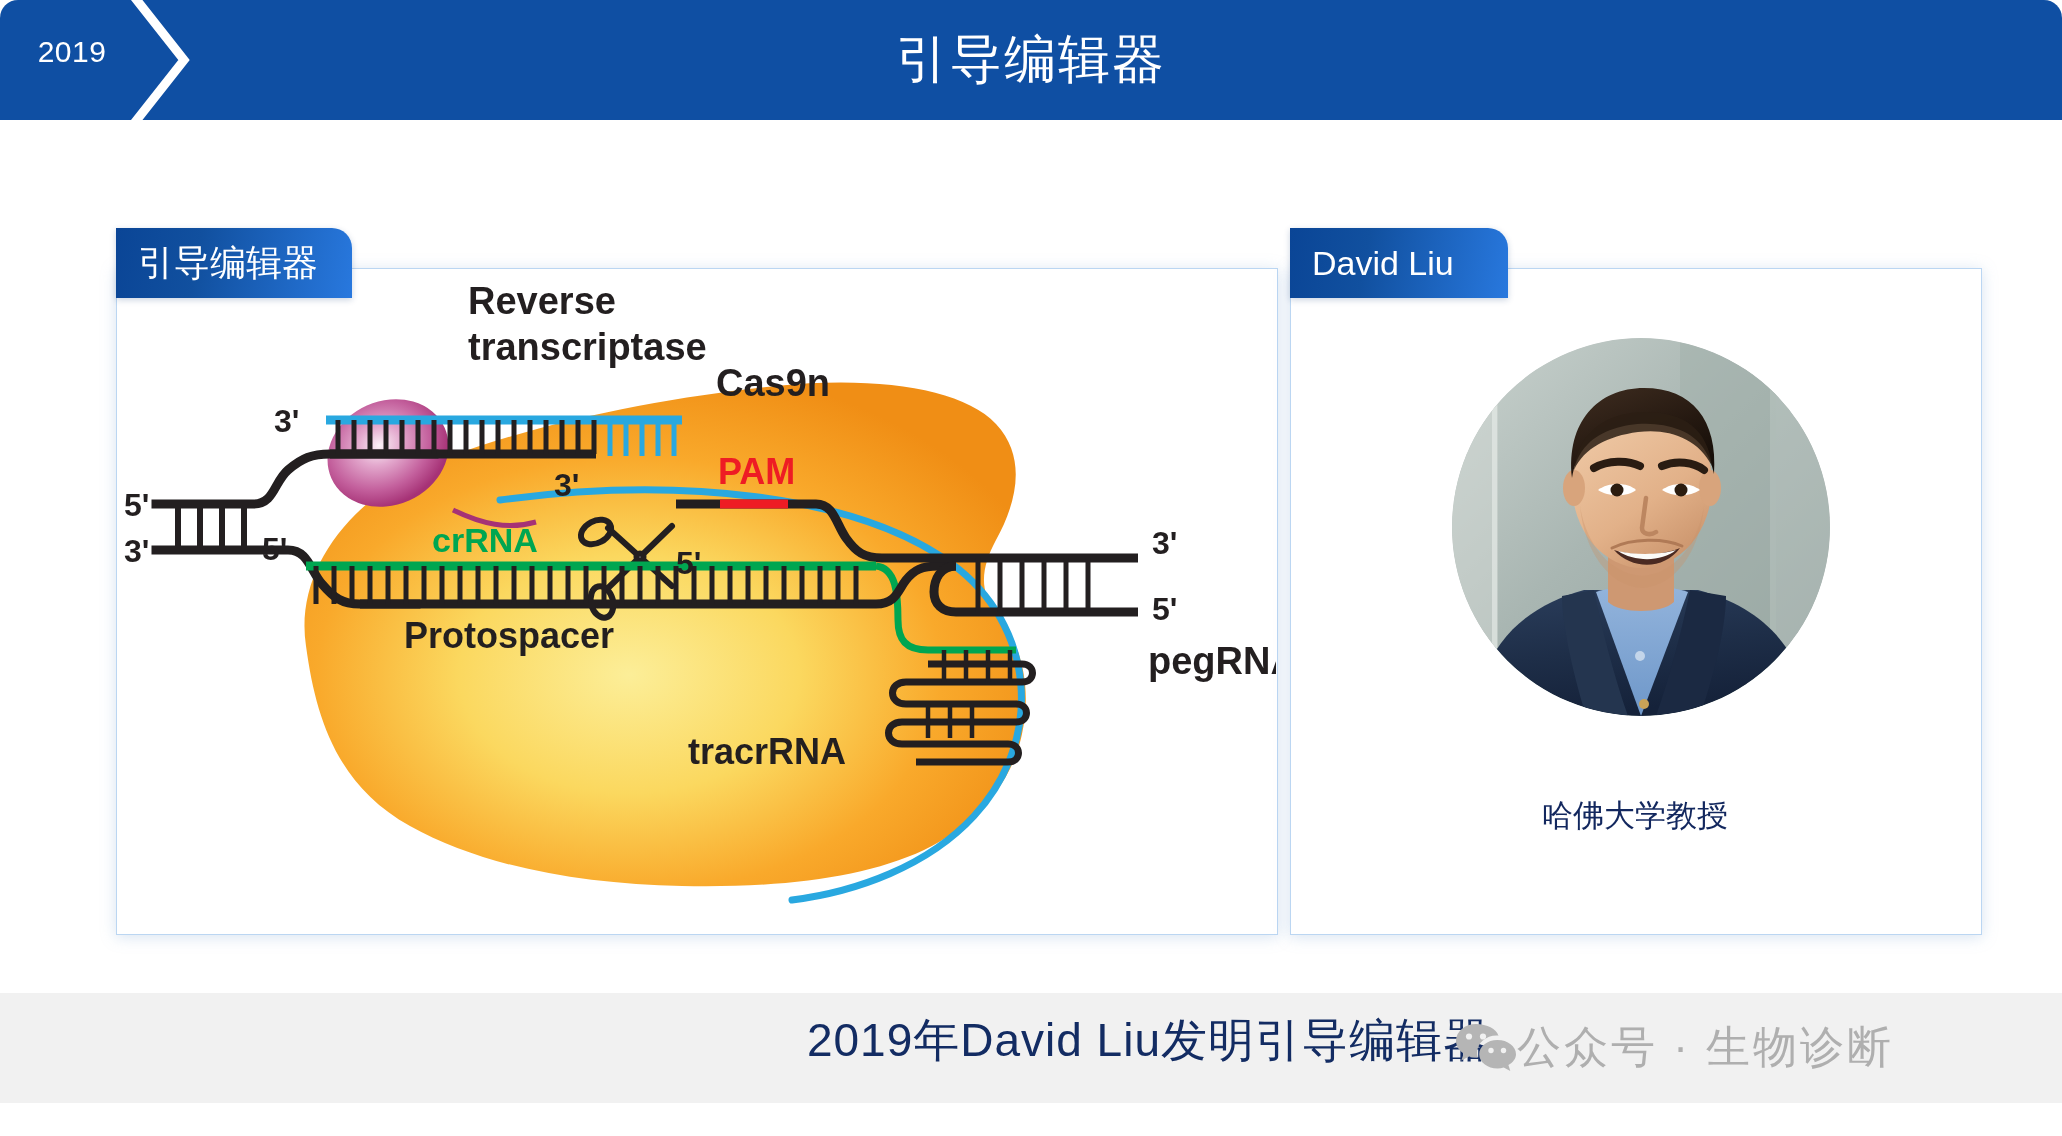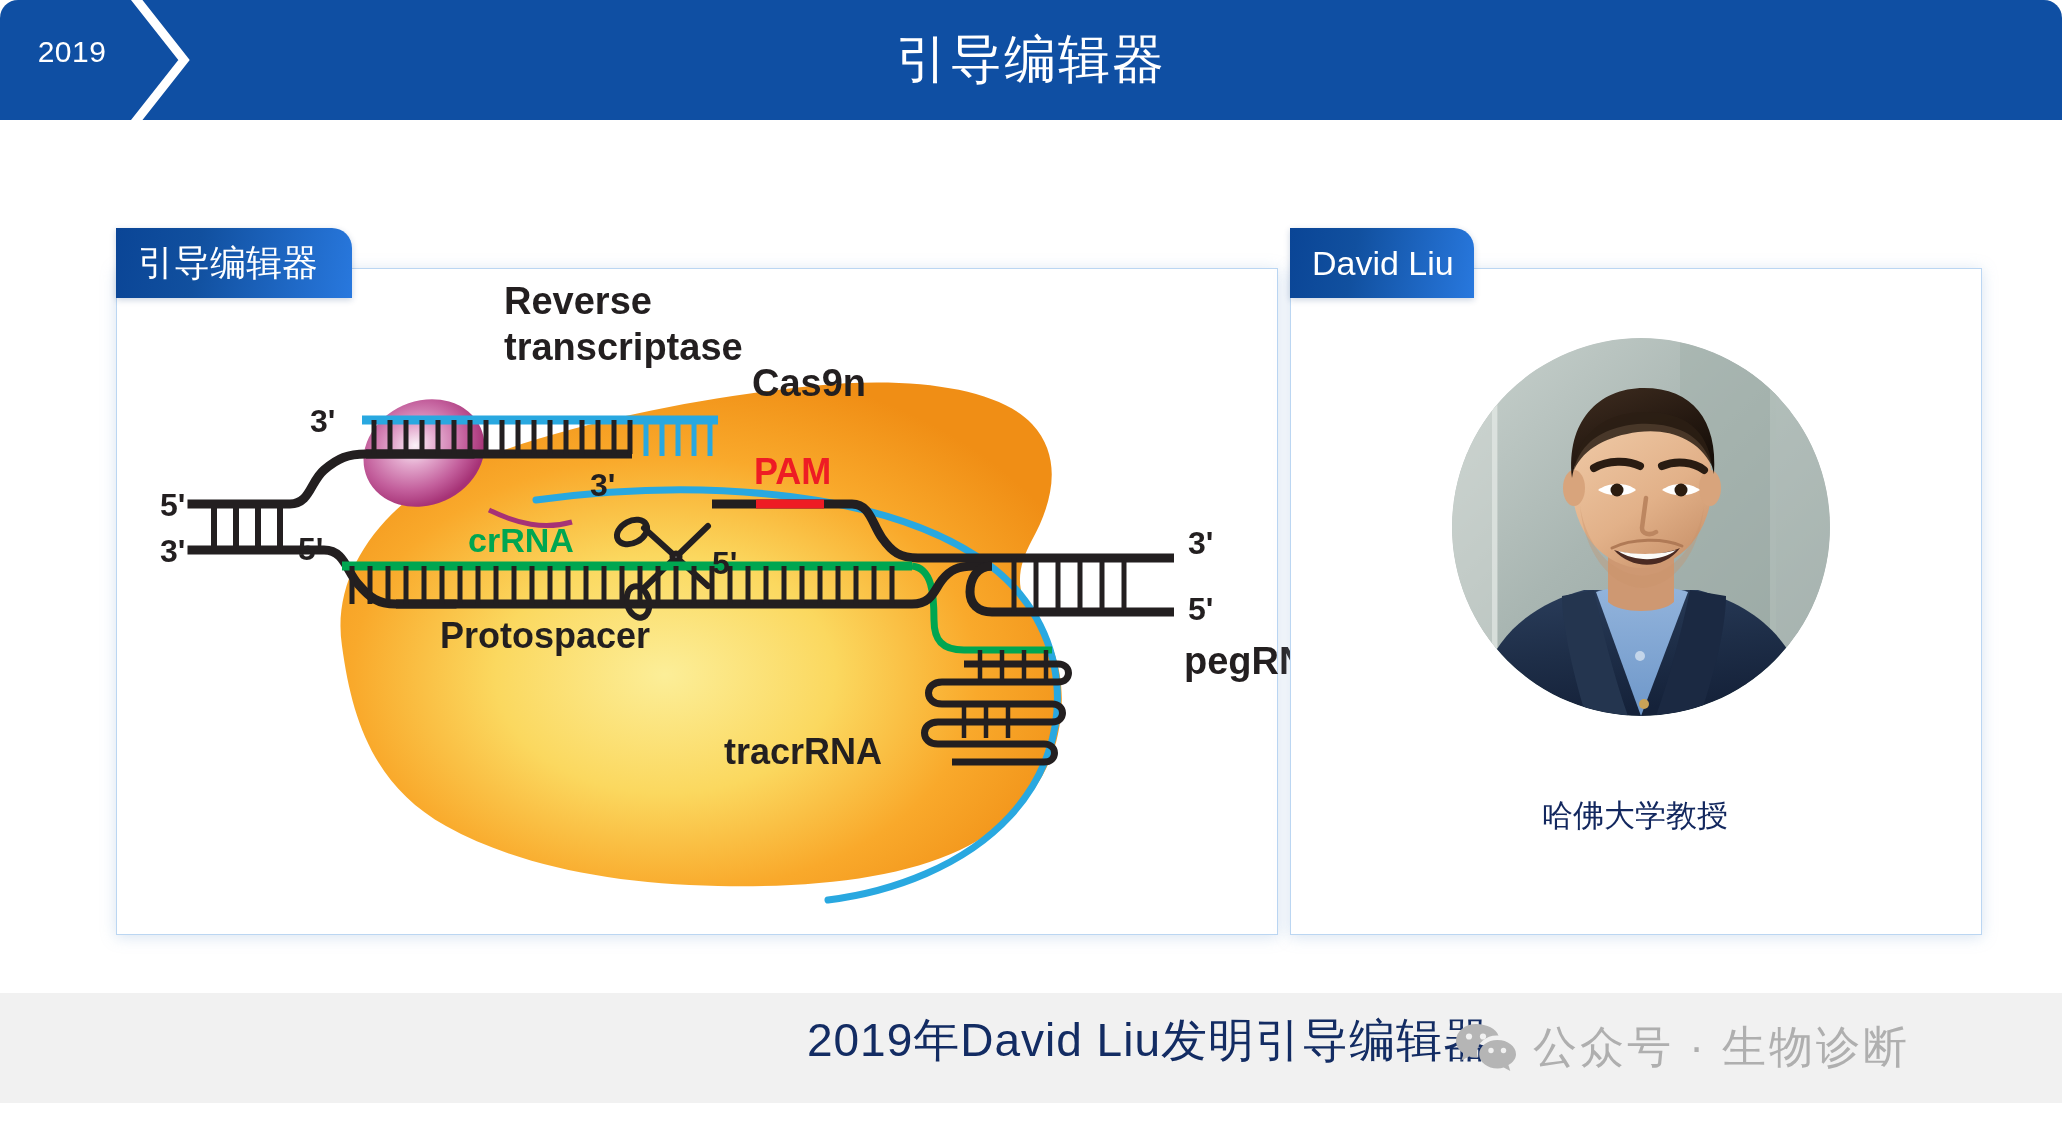--- a/index.html
+++ b/index.html
@@ -42,27 +42,26 @@
   .card-tab{
     position:absolute;height:70px;
     background:linear-gradient(100deg,#0A4596 0%,#11509F 35%,#2878DE 100%);
     border-radius:0 20px 0 0;
     display:flex;align-items:center;
     color:#ffffff;box-sizing:border-box;padding:0 26px 0 22px;
     box-shadow:0 2px 6px rgba(20,60,120,.22);
     white-space:nowrap;
   }
   #tab-left { left:116px; top:228px; font-size:36px; padding-right:34px;}
-  #tab-right{ left:1290px; top:228px; font-size:34px; padding-right:20px;}
+  #tab-right{ left:1290px; top:228px; font-size:34px; padding-right:54px;}
 
   
   #diagram-wrap{
     position:absolute;left:116px;top:268px;width:1160px;height:665px;
     pointer-events:none;
-    margin-left:36px;
   }
   #diagram{display:block;width:1160px;height:665px;}
 
   
   .portrait{
     position:absolute;left:1452px;top:338px;width:378px;height:378px;
     border-radius:50%;overflow:hidden;background:#c9cfcd;
   }
   .portrait svg{display:block;width:378px;height:378px;}
   .portrait-caption{
@@ -75,21 +74,21 @@
   .footer-band{
     position:absolute;left:0;top:993px;width:2062px;height:110px;
     background:#F1F1F1;
   }
   .footer-main{
     position:absolute;left:0;top:1010px;width:1490px;
     text-align:right;color:#132C63;font-size:46px;letter-spacing:1px;
   }
   .footer-brand{
     position:absolute;left:1455px;top:1018px;
-    display:flex;align-items:center;gap:16px;
+    display:flex;align-items:center;
     color:#AFAFAF;font-size:44px;letter-spacing:3px;white-space:nowrap;
   }
   .wechat-icon{display:block;width:62px;height:52px;flex:0 0 auto;}
 </style>
 </head>
 <body>
 
 <div class="header">
   <div class="header-title">引导编辑器</div>
   <div class="year-badge">2019</div>

